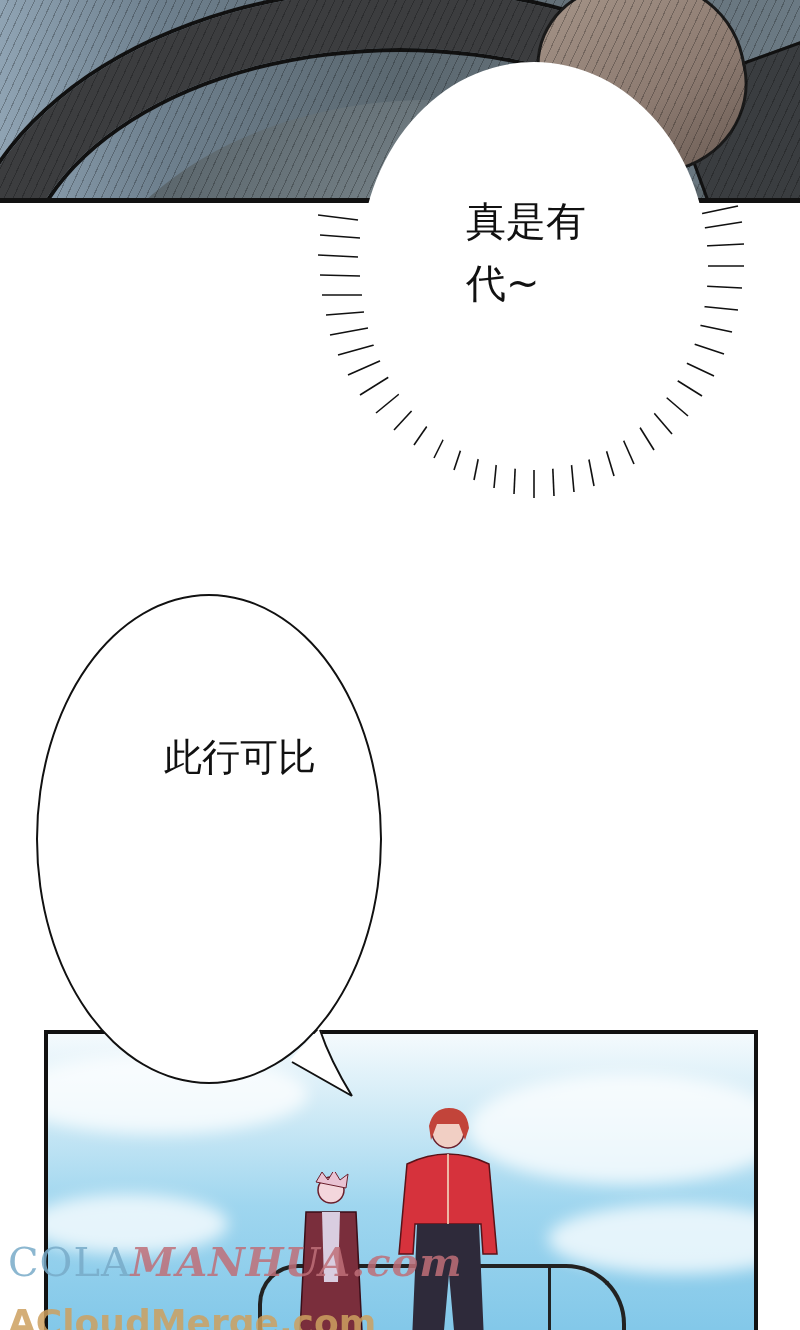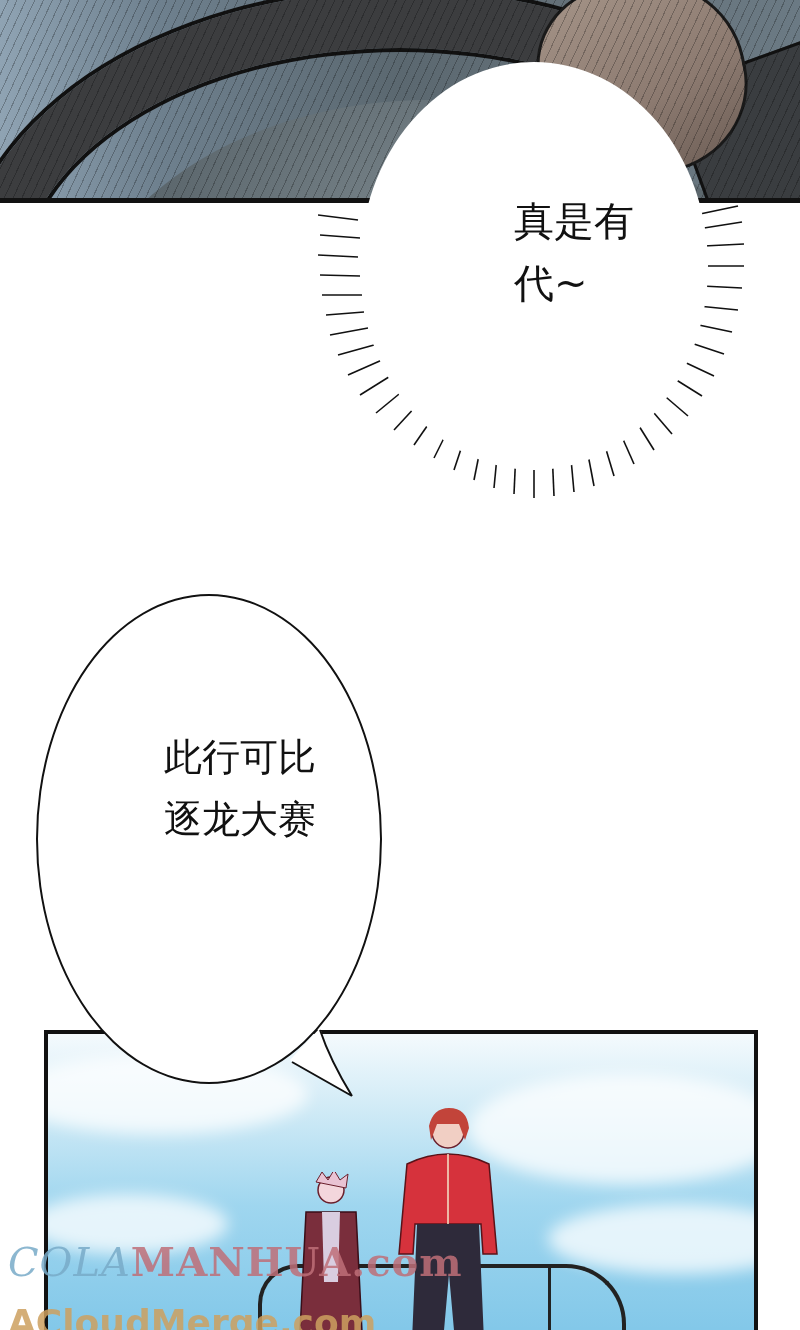--- a/index.html
+++ b/index.html
@@ -10,35 +10,35 @@
   .wheel { position:absolute; left:-40px; top:-10px; width:880px; height:600px; border-radius:50%;
     border:58px solid #3c3d3f; box-sizing:border-box; box-shadow: inset 0 0 0 4px #111, 0 0 0 4px #111; }
   .wheel-inner { position:absolute; left:70px; top:100px; width:720px; height:520px; border-radius:50%;
     background:radial-gradient(ellipse at 50% 30%, #7a868c 0%, #59646a 60%, #4a5359 100%); }
   .hand { position:absolute; left:540px; top:-20px; width:200px; height:190px; border-radius:40% 50% 45% 40%;
     background:linear-gradient(160deg,#a49387 0%,#8c7a70 60%,#6d5e56 100%); border:3px solid #1a1a1a; transform:rotate(-12deg); }
   .sleeve { position:absolute; left:690px; top:60px; width:140px; height:160px; background:#3a3d40; border:3px solid #111; transform:rotate(-20deg); }
   .hatch { position:absolute; inset:0; background: repeating-linear-gradient(115deg, rgba(0,0,0,0.0) 0 7px, rgba(0,0,0,0.25) 7px 8px); mix-blend-mode:multiply; }
   .burst { position:absolute; left:318px; top:200px; width:430px; height:310px; }
   .bubble1 { position:absolute; left:360px; top:62px; width:348px; height:408px; border-radius:50%; background:#fff; }
-  .bubble1-text { position:absolute; left:466px; top:190px; width:160px; font-size:40px; line-height:62px; color:#111; font-family:"DejaVu Sans", sans-serif; word-break:break-all;margin-left:48px; }
+  .bubble1-text { position:absolute; left:466px; top:190px; width:160px; font-size:40px; line-height:62px; color:#111; font-family:"DejaVu Sans", sans-serif; word-break:break-all; }
   .bubble2 { position:absolute; left:36px; top:594px; width:346px; height:490px; border-radius:50%; background:#fff; border:2px solid #111; box-sizing:border-box; z-index:3; }
   .bubble2-tail { position:absolute; left:290px; top:1020px; width:80px; height:100px; z-index:4; }
   .bubble2-text { position:absolute; left:116px; top:726px; width:190px; font-size:38px; line-height:62px; color:#111; z-index:5; word-break:break-all;margin-left:48px; }
   .panel-bottom { position:absolute; left:44px; top:1030px; width:714px; height:320px; border:4px solid #111; box-sizing:border-box; overflow:hidden;
     background:linear-gradient(180deg,#f4fafd 0%,#cfeaf6 25%,#9fd6ef 55%,#7fc6e8 100%); }
   .cloud { position:absolute; background:rgba(255,255,255,0.75); border-radius:50%; filter:blur(8px); }
   .railing { position:absolute; left:210px; top:230px; width:360px; height:100px; border:4px solid #222; border-bottom:none; border-radius:40px 60px 0 0; }
   .rail-post { position:absolute; top:230px; width:3px; height:80px; background:#222; }
   .char1 { position:absolute; left:248px; top:138px; width:70px; height:200px; }
   .char2 { position:absolute; left:345px; top:70px; width:110px; height:260px; }
   .watermark { position:absolute; left:8px; z-index:10; font-weight:bold; white-space:nowrap; }
   .wm1 { top:1238px; font-size:40px; font-family:"DejaVu Serif", serif; letter-spacing:1px; }
-  .wm1 .a { color:rgba(120,170,200,0.85); font-style:italic; font-weight:normal;text-align:right; }
-  .wm1 .b { color:rgba(190,110,120,0.85); }
+  .wm1 .a { color:rgba(120,170,200,0.85); font-weight:normal;text-align:right; }
+  .wm1 .b { color:rgba(190,110,120,0.85);font-style:italic; }
   .wm2 { top:1302px; font-size:36px; color:rgba(205,160,95,0.85); font-family:"DejaVu Sans", sans-serif; }
 </style>
 </head>
 <body>
 
 <div class="panel-top">
   <div class="wheel-inner"></div>
   <div class="wheel"></div>
   <div class="sleeve"></div>
   <div class="hand"></div>
@@ -118,19 +118,18 @@
   </svg>
 </div>
 
 <div class="bubble2"></div>
 <svg class="bubble2-tail" viewBox="0 0 80 100">
   <path d="M0 40 L62 76 Q40 40 30 8 Z" fill="#fff"></path>
   <path d="M2 42 L62 76 M62 76 Q40 40 30 10" stroke="#111" stroke-width="2" fill="none"></path>
 </svg>
 <div class="bubble2-text">
   <div>此行可比</div>
-  <div>逐龙大赛</div>
 </div>
 
 <div class="watermark wm1">
   <span class="a">COLA</span><span class="b">MANHUA.com</span>
 </div>
 <div class="watermark wm2">ACloudMerge.com</div>
 
 </body></html>

